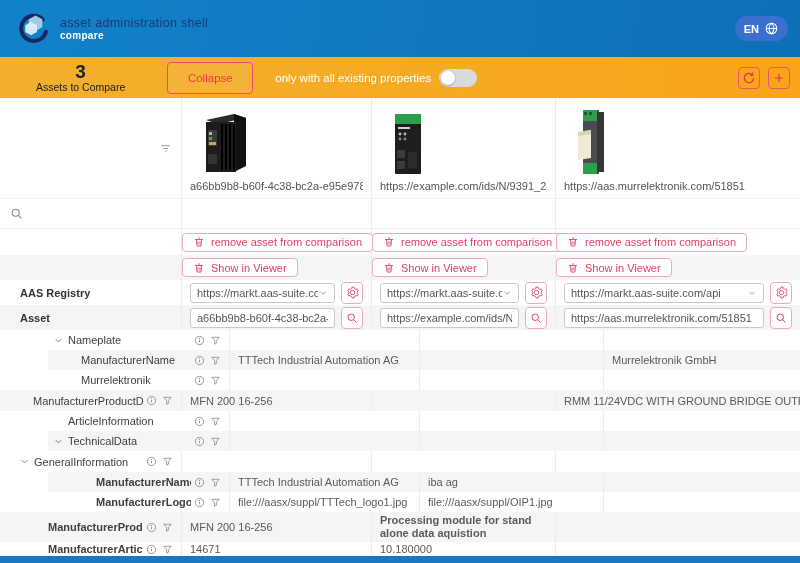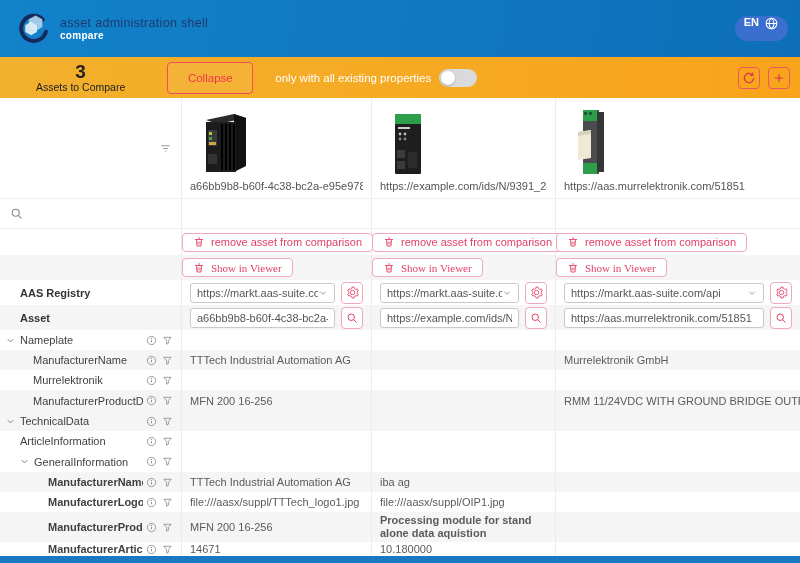--- a/index.html
+++ b/index.html
@@ -8,21 +8,21 @@
   .app { width:800px; height:563px; display:flex; flex-direction:column; }
 
   
   .hdr { height:57px; background:linear-gradient(100deg,#1282ca 0%,#0d6fb8 100%);
          display:flex; align-items:center; padding:0 12px; flex:none; }
   .logo { width:36px; height:38px; margin-left:2px; }
   .titles { margin-left:10px; line-height:1.15; }
   .t1 { color:#1d3a6e; font-size:12.5px; letter-spacing:.3px; }
   .t2 { color:#ffffff; font-size:10px; font-weight:bold; letter-spacing:.3px; }
   .lang { margin-left:auto; height:25px; padding:0 9px; border-radius:13px;
-          background:#3a6fd0; color:#fff; display:flex; align-items:flex-start; gap:5px;
+          background:#3a6fd0; color:#fff; display:flex; align-items:center; gap:5px;
           font-size:11px; font-weight:bold; border:none; cursor:pointer; }
 
   
   .tbar { height:41px; background:linear-gradient(90deg,#f2b02c 0%,#f9a41b 100%);
           display:flex; align-items:center; flex:none; padding:0 10px; }
   .cnt { margin-left:26px; text-align:center; line-height:1.05; color:#222; }
   .cnt-num { font-size:19px; font-weight:bold; }
   .cnt-cap { font-size:10.5px; }
   .collapse-btn { margin-left:42px; width:86px; height:32px; border:1px solid #ef4d5f;
           border-radius:4px; background:rgba(255,255,255,.08); color:#f2344d;
@@ -52,21 +52,21 @@
   .imgbox { height:72px; display:flex; align-items:flex-end; padding-left:8px; }
   .asset-id { margin-top:4px; color:#555; font-size:11px; white-space:nowrap; overflow:hidden; }
 
   
   .r-search { height:30px; }
   .r-search .c1 { display:flex; align-items:center; padding-left:8px; color:#8a8a8a; }
 
   
   .r-act { height:26px; }
   .r-act > div, .r-view > div { display:flex; align-items:center; justify-content:flex-start; }
-  .r-view { height:25px;font-family:Liberation Serif, serif; }
+  .r-view { height:25px; }
   .pillbtn { display:inline-flex; align-items:center; gap:6px; border:1px solid #f0a9bb;
           border-radius:4px; background:#fff; color:#e23e66; font-size:11px;
           height:19px; padding:0 10px; cursor:pointer; white-space:nowrap; font-family:inherit; }
 
   
   .r-io { height:25px; }
   .r-io .c1 { display:flex; align-items:center; padding-left:20px; font-weight:bold; color:#333; }
   .iocell { display:flex; align-items:center; gap:6px; padding:0 8px; }
   .sel { flex:1; min-width:0; height:20px; border:1px solid #c9c9c9; border-radius:3px;
           background:#fff; display:flex; align-items:center; padding:0 6px; color:#555;
@@ -77,21 +77,21 @@
           padding:0 6px; color:#555; font-size:11px; font-family:inherit; }
   .sqbtn { flex:none; width:22px; height:22px; border:1px solid #f0a9bb; border-radius:4px;
           background:#fff; color:#e23e66; display:flex; align-items:center;
           justify-content:center; cursor:pointer; }
 
   
   .prow { }
   .prow .c1 { display:flex; align-items:center; padding-right:6px; color:#3f3f3f; }
   .prow .cv { display:flex; align-items:center; padding:0 8px; color:#5b5b5b;
               overflow:hidden; white-space:nowrap; }
-  .h20 { height:20px; } .h21 { height:21px; } .h30 { height:30px; } .h14 { height:14px; }
+  .h20 { height:20px;margin-left:48px; } .h21 { height:21px; } .h30 { height:30px; } .h14 { height:14px; }
   .chevbtn { flex:none; width:14px; height:14px; border:none; background:transparent;
              color:#777; cursor:pointer; display:flex; align-items:center; justify-content:center; padding:0; }
   .ml4 { margin-left:3px; } .ml18 { margin-left:17px; }
   .lbl { white-space:nowrap; overflow:hidden; }
   .lbl.after-chev { margin-left:3px; }
   .pl20 { padding-left:20px; } .pl33 { padding-left:33px; } .pl48 { padding-left:48px; }
   .bold { font-weight:bold; }
   .spacer { flex:1; }
   .rowicon { flex:none; border:none; background:transparent; color:#8b8b8b; cursor:pointer;
              width:16px; height:14px; display:flex; align-items:center; justify-content:center; padding:0; }
@@ -468,20 +468,40 @@
             <svg class="ic" width="11" height="11">
               <use href="#i-funnel"></use>
             </svg>
           </button>
       </div>
       <div class="cv">MFN 200 16-256</div>
       <div class="cv"></div>
       <div class="cv">RMM 11/24VDC WITH GROUND BRIDGE OUTPUT RELAY</div>
     </div>
 
+    <div class="row prow h20">
+      <div class="c1 pl20">
+        <span class="lbl">ArticleInformation</span>
+        <span class="spacer"></span>
+        <button class="rowicon">
+            <svg class="ic" width="11" height="11">
+              <use href="#i-info"></use>
+            </svg>
+          </button>
+        <button class="rowicon">
+            <svg class="ic" width="11" height="11">
+              <use href="#i-funnel"></use>
+            </svg>
+          </button>
+      </div>
+      <div class="cv"></div>
+      <div class="cv"></div>
+      <div class="cv"></div>
+    </div>
+
     <div class="row prow h20 gray">
       <div class="c1">
         <button class="chevbtn ml4">
             <svg class="ic" width="11" height="11">
               <use href="#i-chevron"></use>
             </svg>
           </button>
         <span class="lbl after-chev">TechnicalData</span>
         <span class="spacer"></span>
         <button class="rowicon">
@@ -493,40 +513,20 @@
             <svg class="ic" width="11" height="11">
               <use href="#i-funnel"></use>
             </svg>
           </button>
       </div>
       <div class="cv"></div>
       <div class="cv"></div>
       <div class="cv"></div>
     </div>
 
-    <div class="row prow h20">
-      <div class="c1 pl20">
-        <span class="lbl">ArticleInformation</span>
-        <span class="spacer"></span>
-        <button class="rowicon">
-            <svg class="ic" width="11" height="11">
-              <use href="#i-info"></use>
-            </svg>
-          </button>
-        <button class="rowicon">
-            <svg class="ic" width="11" height="11">
-              <use href="#i-funnel"></use>
-            </svg>
-          </button>
-      </div>
-      <div class="cv"></div>
-      <div class="cv"></div>
-      <div class="cv"></div>
-    </div>
-
     <div class="row prow h21">
       <div class="c1">
         <button class="chevbtn ml18">
             <svg class="ic" width="11" height="11">
               <use href="#i-chevron"></use>
             </svg>
           </button>
         <span class="lbl after-chev">GeneralInformation</span>
         <span class="spacer"></span>
         <button class="rowicon">

